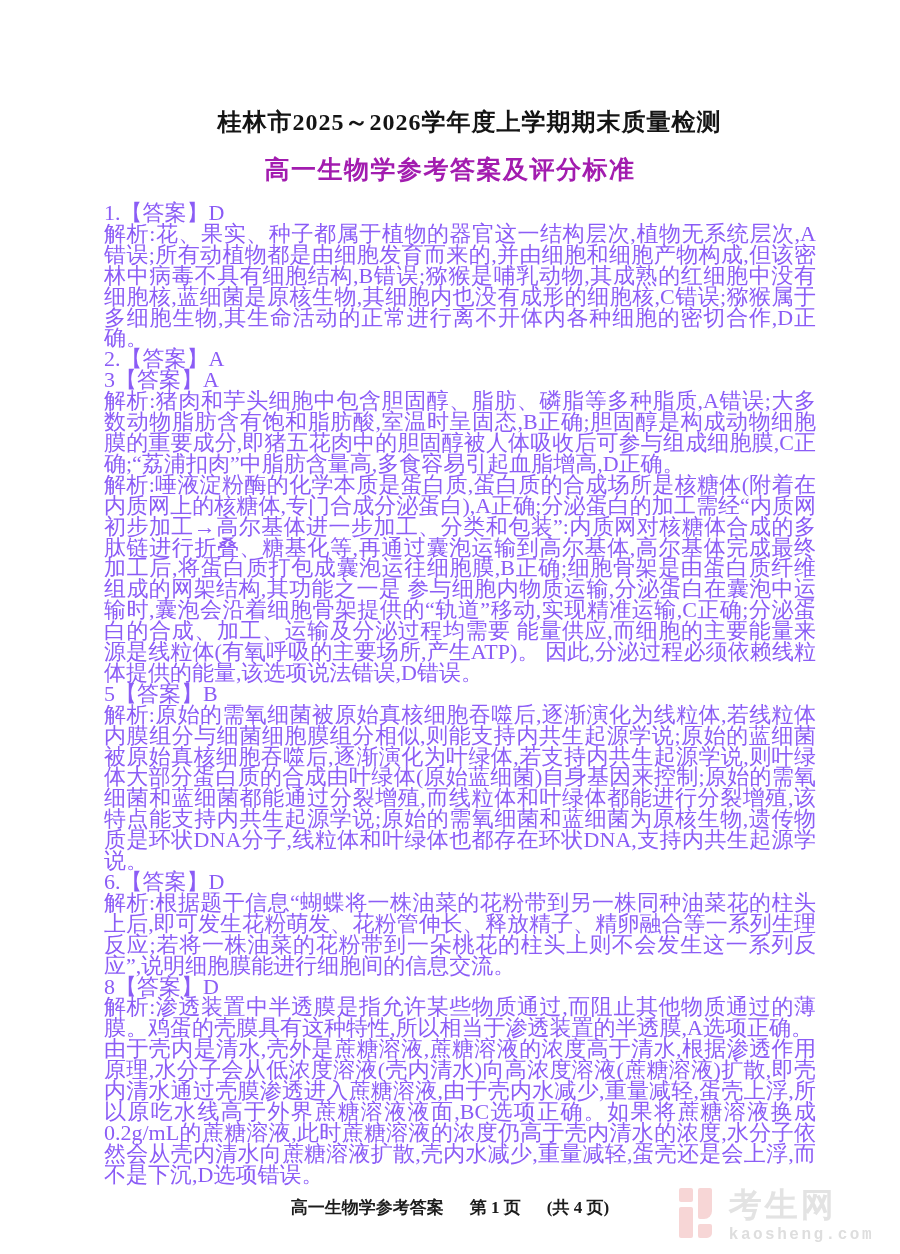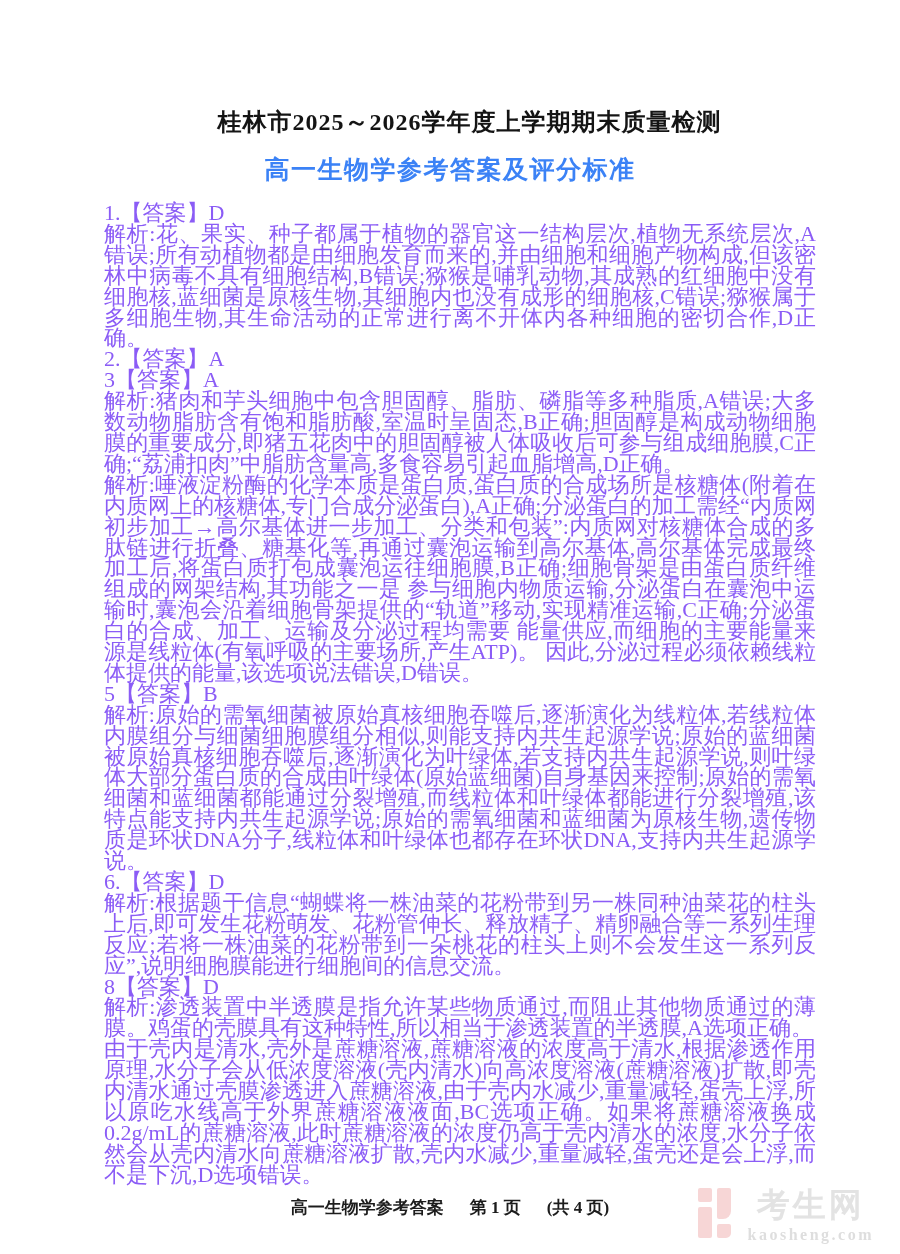--- a/index.html
+++ b/index.html
@@ -20,21 +20,21 @@
     letter-spacing:1px;
     color:#141414;
     padding-left:39px;
   }
   .doc-subtitle{
     margin:15px 0 0 0;
     text-align:center;
     font-size:25px;
     font-weight:bold;
     letter-spacing:1.5px;
-    color:#3b82f6;
+    color:#a21caf;
   }
   .content{
     margin:17px 84px 0 104px;
     font-size:22px;
     line-height:20.9px;
     text-align:justify;
     text-justify:inter-ideograph;
     color:#8b5cf6;
   }
   .answer-line{font-weight:normal;}
@@ -51,39 +51,38 @@
     color:#1c1c1c;
   }
   
   .watermark{
     position:absolute;
     right:26px;
     bottom:10px;
     display:flex;
     align-items:flex-start;
     gap:16px;
-    text-align:center;
   }
   .wm-logo{position:relative;width:34px;height:50px;}
   .wm-logo .b{position:absolute;background:#f7d6d6;border-radius:2px;}
   .wm-logo .b1{left:0;top:0;width:14px;height:14px;}
   .wm-logo .b2{left:19px;top:0;width:14px;height:31px;border-bottom-right-radius:8px;}
   .wm-logo .b3{left:0;top:19px;width:14px;height:31px;}
   .wm-logo .b4{left:19px;top:36px;width:14px;height:14px;border-bottom-right-radius:5px;}
   .wm-text{display:flex;flex-direction:column;}
   .wm-name{
     font-family:"Liberation Sans","DejaVu Sans",sans-serif;
     font-size:33px;
     font-weight:bold;
     line-height:1;
     color:#e3e3e3;
     letter-spacing:3px;
   }
   .wm-url{
-    font-family:Liberation Serif, serif;
+    font-family:Liberation Mono, monospace;
     font-size:16px;
     font-weight:bold;
     margin-top:5px;
     color:#dedede;
     letter-spacing:2.5px;
   }
 </style>
 </head>
 <body>
 

